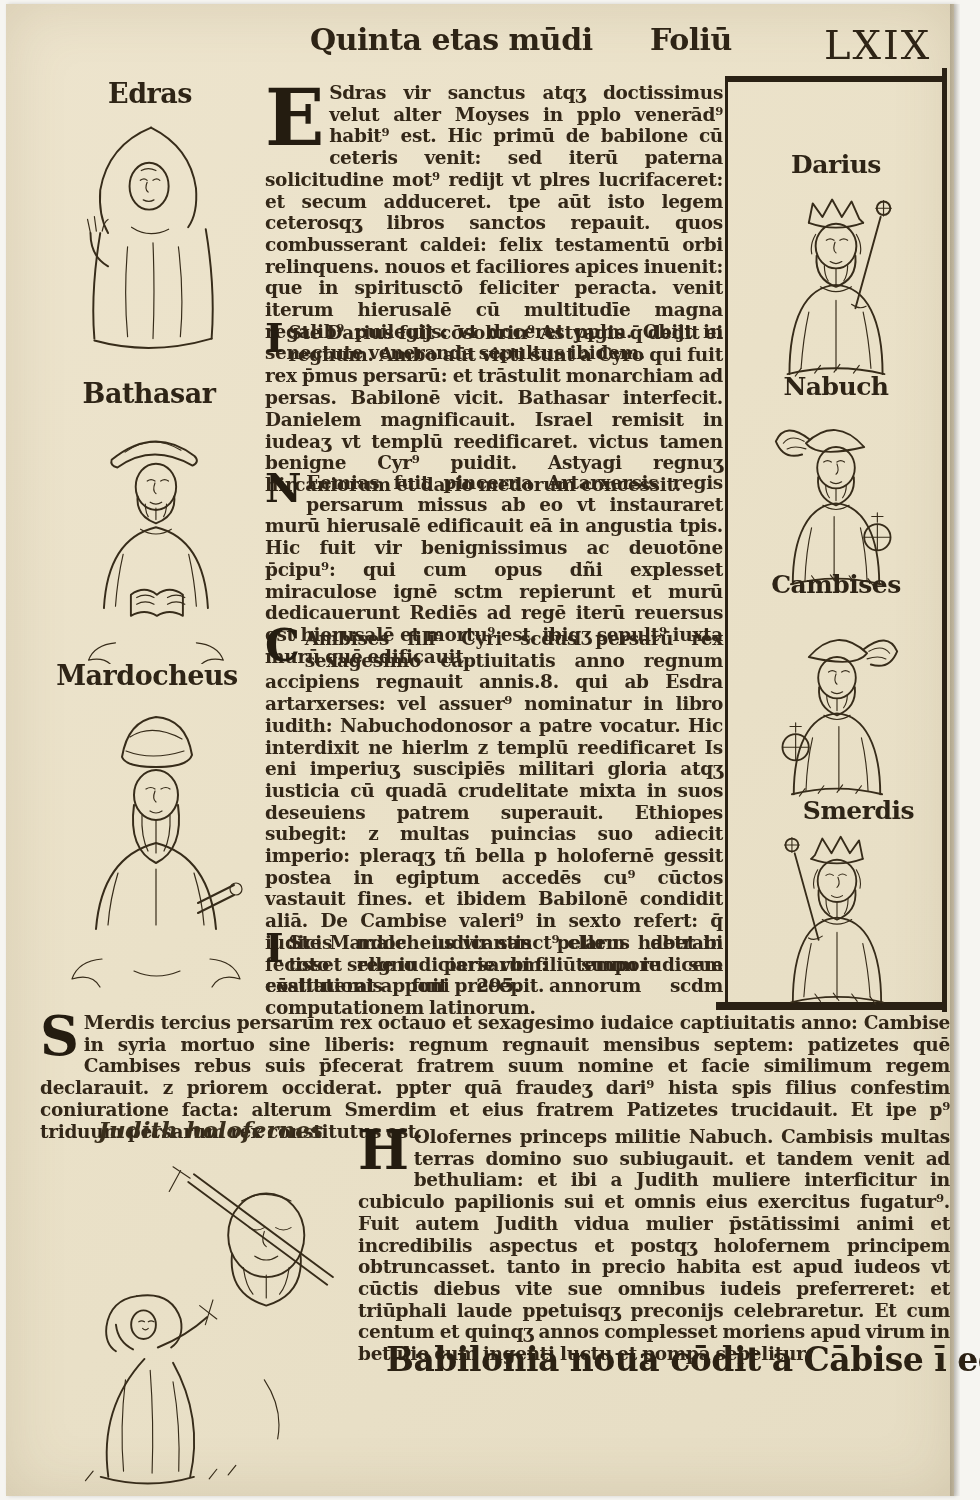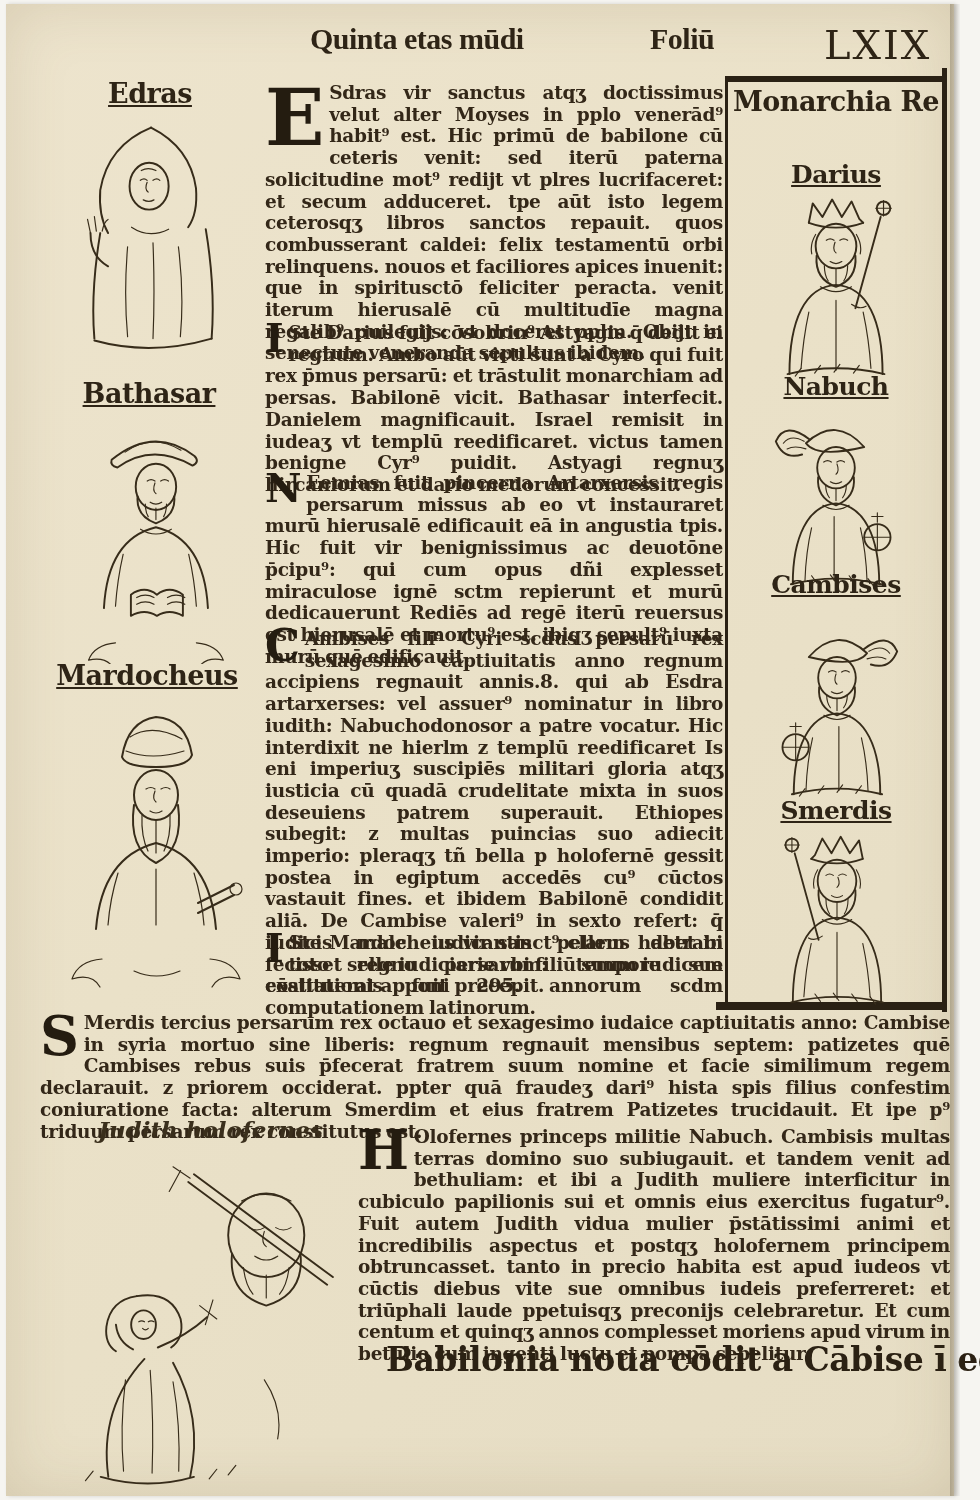--- a/index.html
+++ b/index.html
@@ -18,33 +18,33 @@
     content:"";position:absolute;right:-6px;top:0;width:10px;height:100%;
     background:linear-gradient(90deg,rgba(90,80,60,.35),rgba(200,200,200,.1));
   }
   .abs{position:absolute;}
   .bl{ 
     font-weight:bold;color:#332718;text-align:justify;
     font-size:18.5px;line-height:21.7px;letter-spacing:-.3px;word-spacing:-1px;
   }
   .label{
     font-weight:bold;color:#2e2416;text-align:center;
-    font-size:27px;letter-spacing:-.5px;white-space:nowrap;text-decoration:underline;
+    font-size:27px;letter-spacing:-.5px;white-space:nowrap;
   }
   .small-label{font-size:25px;}
   .dropcap{float:left;font-weight:bold;color:#241c10;line-height:.82;padding-right:5px;}
   .dc-xl{font-size:78px;padding-top:4px;}
   .dc-lg{font-size:54px;padding-top:2px;}
   .dc-md{font-size:44px;}
   .dc-sm{font-size:40px;}
   .rule{background:#2a2114;position:absolute;}
   .woodcut{position:absolute;}
   .woodcut svg{width:100%;height:100%;}
   .mirror svg{transform:scaleX(-1);}
-  .header-bl{font-weight:bold;color:#2e2416;font-size:30px;letter-spacing:-.5px;white-space:nowrap;font-family:Liberation Serif, serif;}
+  .header-bl{font-weight:bold;color:#2e2416;font-size:30px;letter-spacing:-.5px;white-space:nowrap;}
   .roman{font-weight:normal;font-size:40px;letter-spacing:2px;color:#2e2416;}
   .colophon{font-weight:bold;color:#2b2113;font-size:33px;letter-spacing:-.5px;white-space:nowrap;}
   .handnote{font-weight:bold;font-style:italic;font-size:23px;color:#3a2f1c;white-space:nowrap;}
   .rc-heading{font-weight:bold;color:#2e2416;font-size:27px;line-height:31px;text-align:center;letter-spacing:-.5px;}
   .stroke{fill:none;stroke:#372c1a;stroke-width:2;stroke-linecap:round;stroke-linejoin:round;}
   .thin{stroke-width:1.2;}
 </style>
 </head>
 <body>
 
@@ -181,44 +181,43 @@
     <span class="dropcap dc-sm">N</span><span>Eemias fuit pincerna Artarxersis regis persarum missus ab eo vt instauraret murū hierusalē edificauit eā in angustia tpis. Hic fuit vir benignissimus ac deuotōne p̄cipu⁹: qui cum opus dñi explesset miraculose ignē sctm repierunt et murū dedicauerunt Rediēs ad regē iterū reuersus est hierusalē et mortu⁹ est. ibiqʒ sepult⁹ iuxta murū quē edificauit.</span>
   </div>
   <div class="abs bl" style="left:259px;top:624px;width:458px;">
     <span class="dropcap dc-md">C</span><span>Ambises fili⁹ Cyri scdus persarū rex sexagesimo captiuitatis anno regnum accipiens regnauit annis.8. qui ab Esdra artarxerses: vel assuer⁹ nominatur in libro iudith: Nabuchodonosor a patre vocatur. Hic interdixit ne hierlm z templū reedificaret Is eni imperiuʒ suscipiēs militari gloria atqʒ iusticia cū quadā crudelitate mixta in suos deseuiens patrem superauit. Ethiopes subegit: z multas puincias suo adiecit imperio: pleraqʒ tñ bella p holofernē gessit postea in egiptum accedēs cu⁹ cūctos vastauit fines. et ibidem Babilonē condidit aliā. De Cambise valeri⁹ in sexto refert: q̄ iudicis male iudicantis pellem detrabi fecisset selle iudiciarie vbi filiū suum iudicem cōstituerat apponi precepit.</span>
   </div>
   <div class="abs bl" style="left:259px;top:928px;width:458px;">
     <span class="dropcap dc-sm">I</span><span>Ste Mardocheus vir sanct⁹ clarus habet in toto regno persarum: tempore sue exaltationis fuit 295. annorum scdm computationem latinorum.</span>
   </div>
 
   <div class="abs rc-heading" style="left:724px;top:82px;width:212px;">
-    <div>Monarchia Re</div>
-  </div>
-  <div class="abs label small-label" style="left:724px;top:156px;width:212px;">Darius</div>
+  </div>
+  <div class="abs label small-label" style="left:724px;top:146px;width:212px;">Darius</div>
   <div class="woodcut" style="left:730px;top:180px;width:200px;height:194px;">
     <svg viewBox="0 0 200 200">
         <use href="#sym-king-scepter"></use>
       </svg>
   </div>
 
   <div class="abs label small-label" style="left:724px;top:368px;width:212px;">Nabuch</div>
   <div class="woodcut mirror" style="left:730px;top:396px;width:200px;height:188px;">
     <svg viewBox="0 0 200 200">
         <use href="#sym-king-orb"></use>
       </svg>
   </div>
 
   <div class="abs label small-label" style="left:724px;top:566px;width:212px;">Cambises</div>
   <div class="woodcut" style="left:732px;top:606px;width:198px;height:188px;">
     <svg viewBox="0 0 200 200">
         <use href="#sym-king-orb"></use>
       </svg>
   </div>
 
-  <div class="abs label small-label" style="left:724px;top:792px;width:212px;">Smerdis</div>
+  <div class="abs label small-label" style="left:696px;top:792px;width:212px;text-align:right;">Smerdis</div>
   <div class="woodcut mirror" style="left:732px;top:818px;width:198px;height:184px;">
     <svg viewBox="0 0 200 200">
         <use href="#sym-king-scepter"></use>
       </svg>
   </div>
 
   <div class="abs bl" style="left:34px;top:1008px;width:910px;">
     <span class="dropcap dc-lg">S</span><span>Merdis tercius persarum rex octauo et sexagesimo iudaice captiuitatis anno: Cambise in syria mortuo sine liberis: regnum regnauit mensibus septem: patizetes quē Cambises rebus suis p̄fecerat fratrem suum nomine et facie similimum regem declarauit. z priorem occiderat. ppter quā fraudeʒ dari⁹ hista spis filius confestim coniuratione facta: alterum Smerdim et eius fratrem Patizetes trucidauit. Et ipe p⁹ triduum persarum rex constitutus est.</span>
   </div>
 

